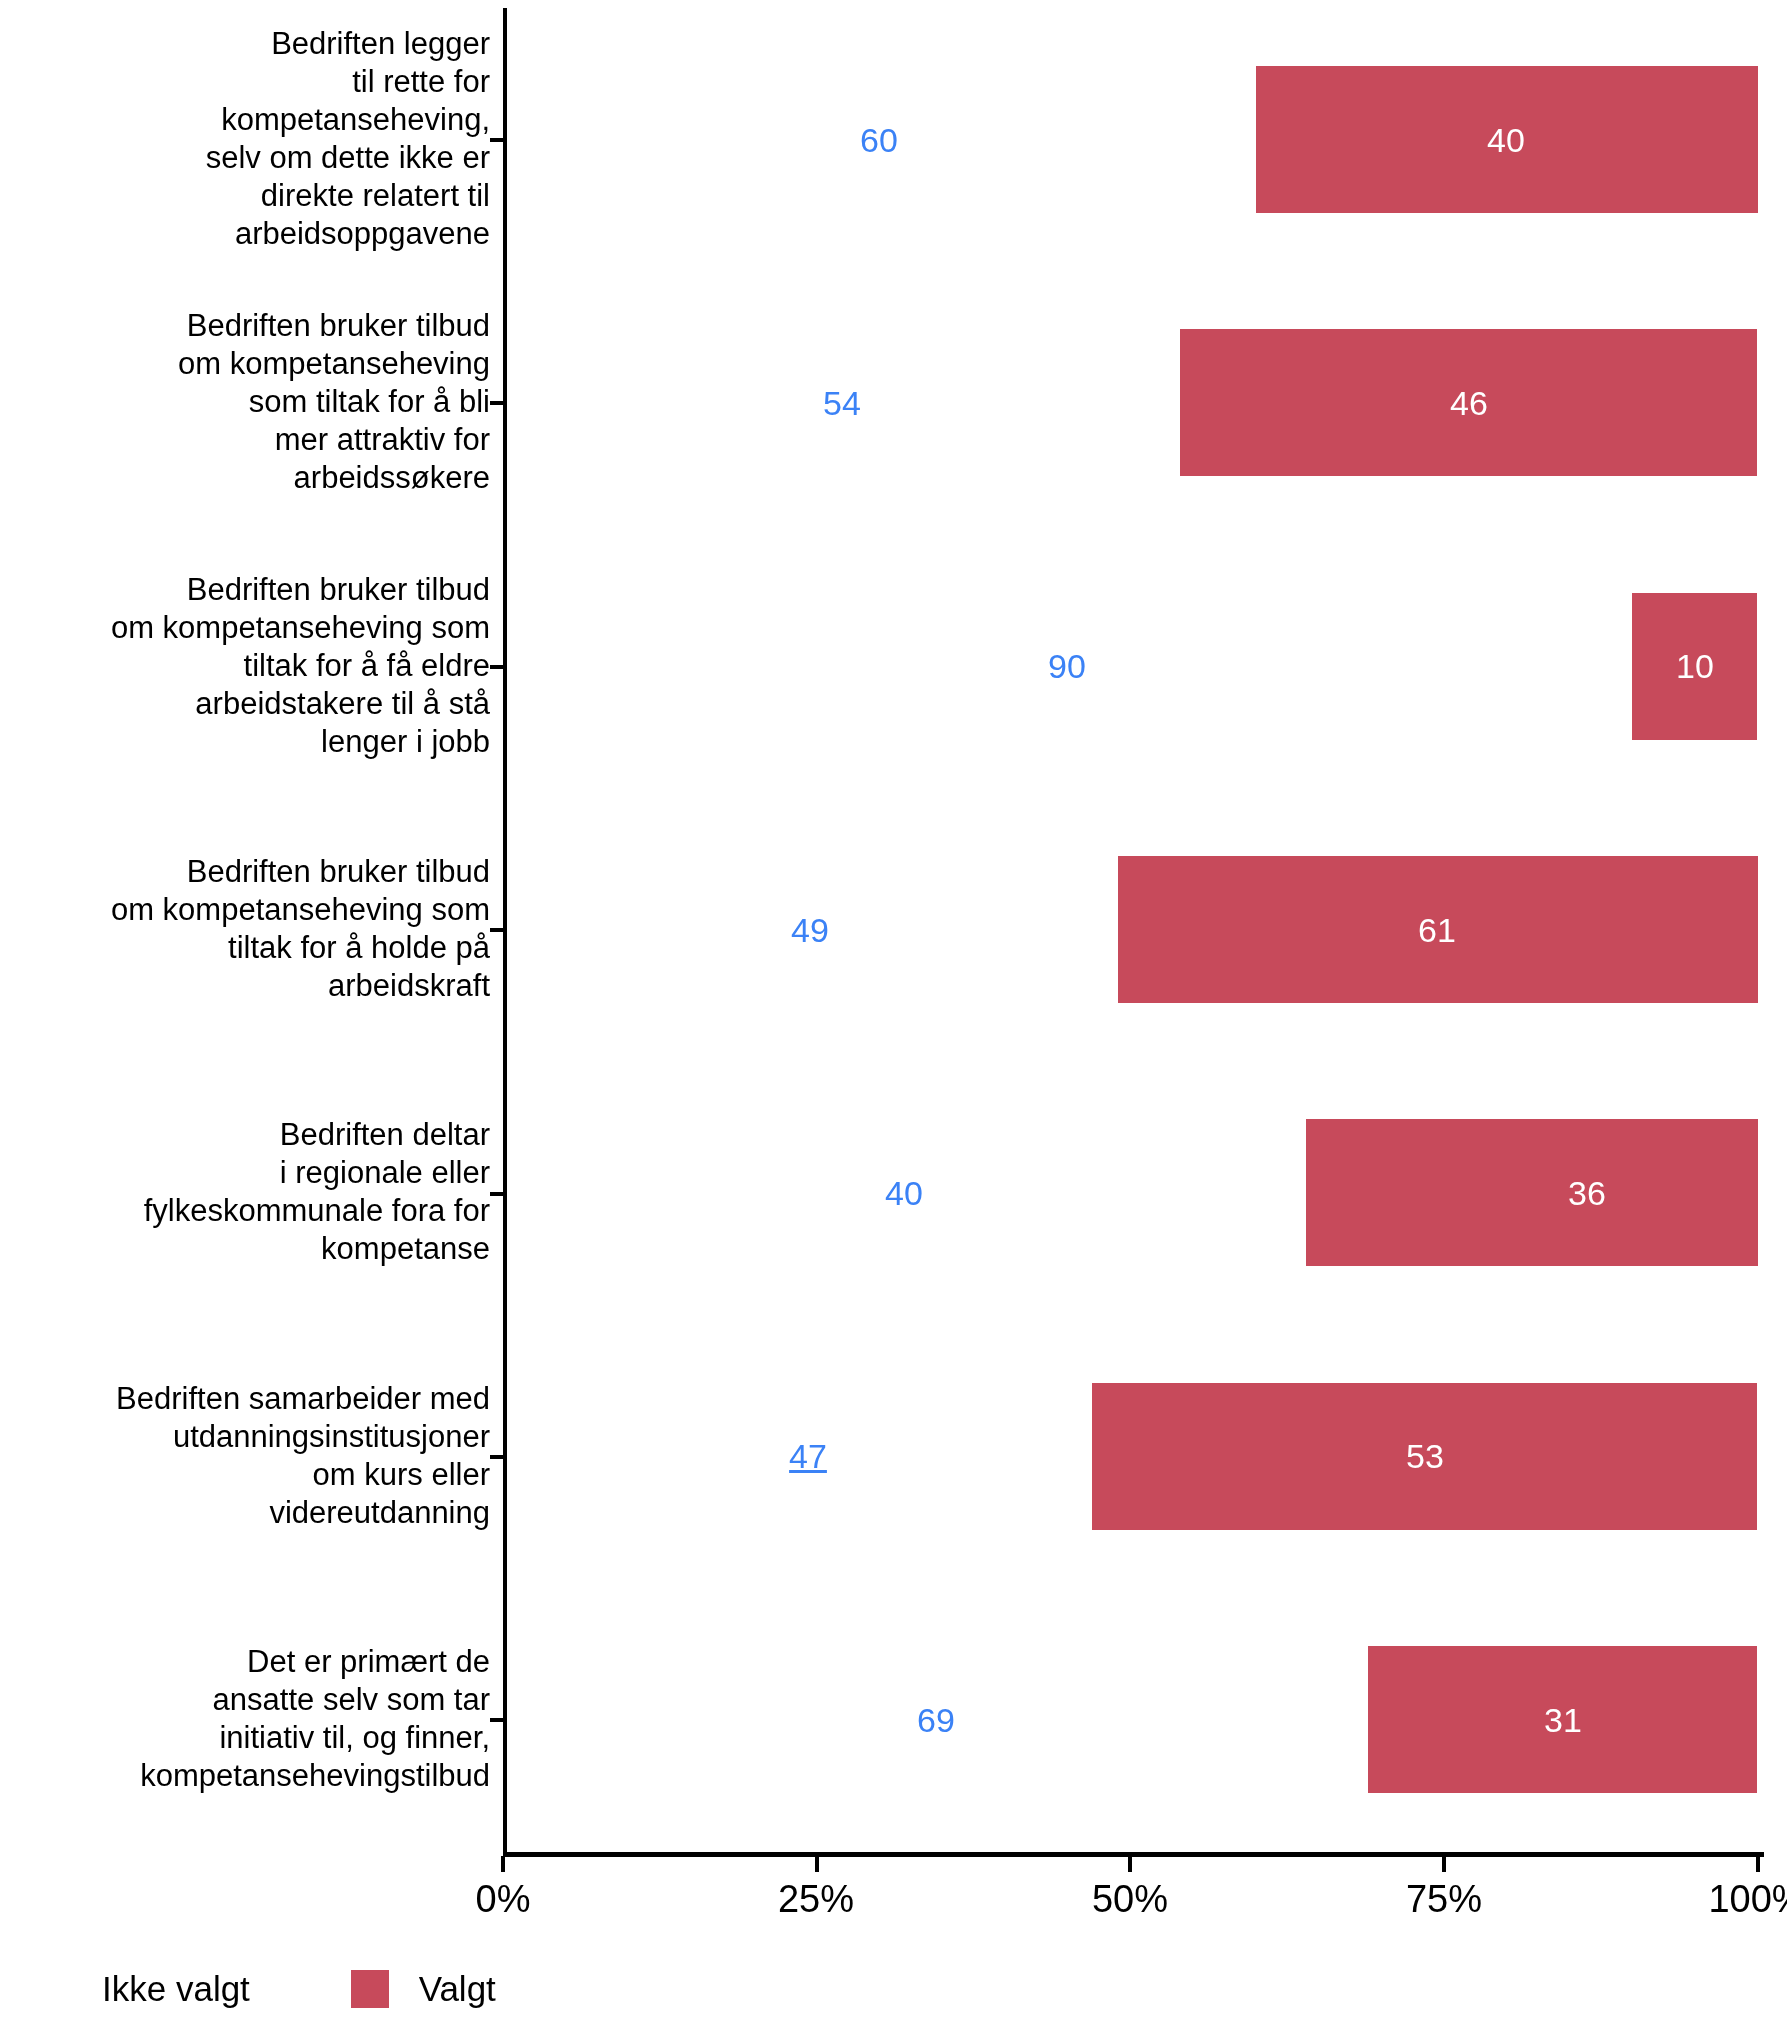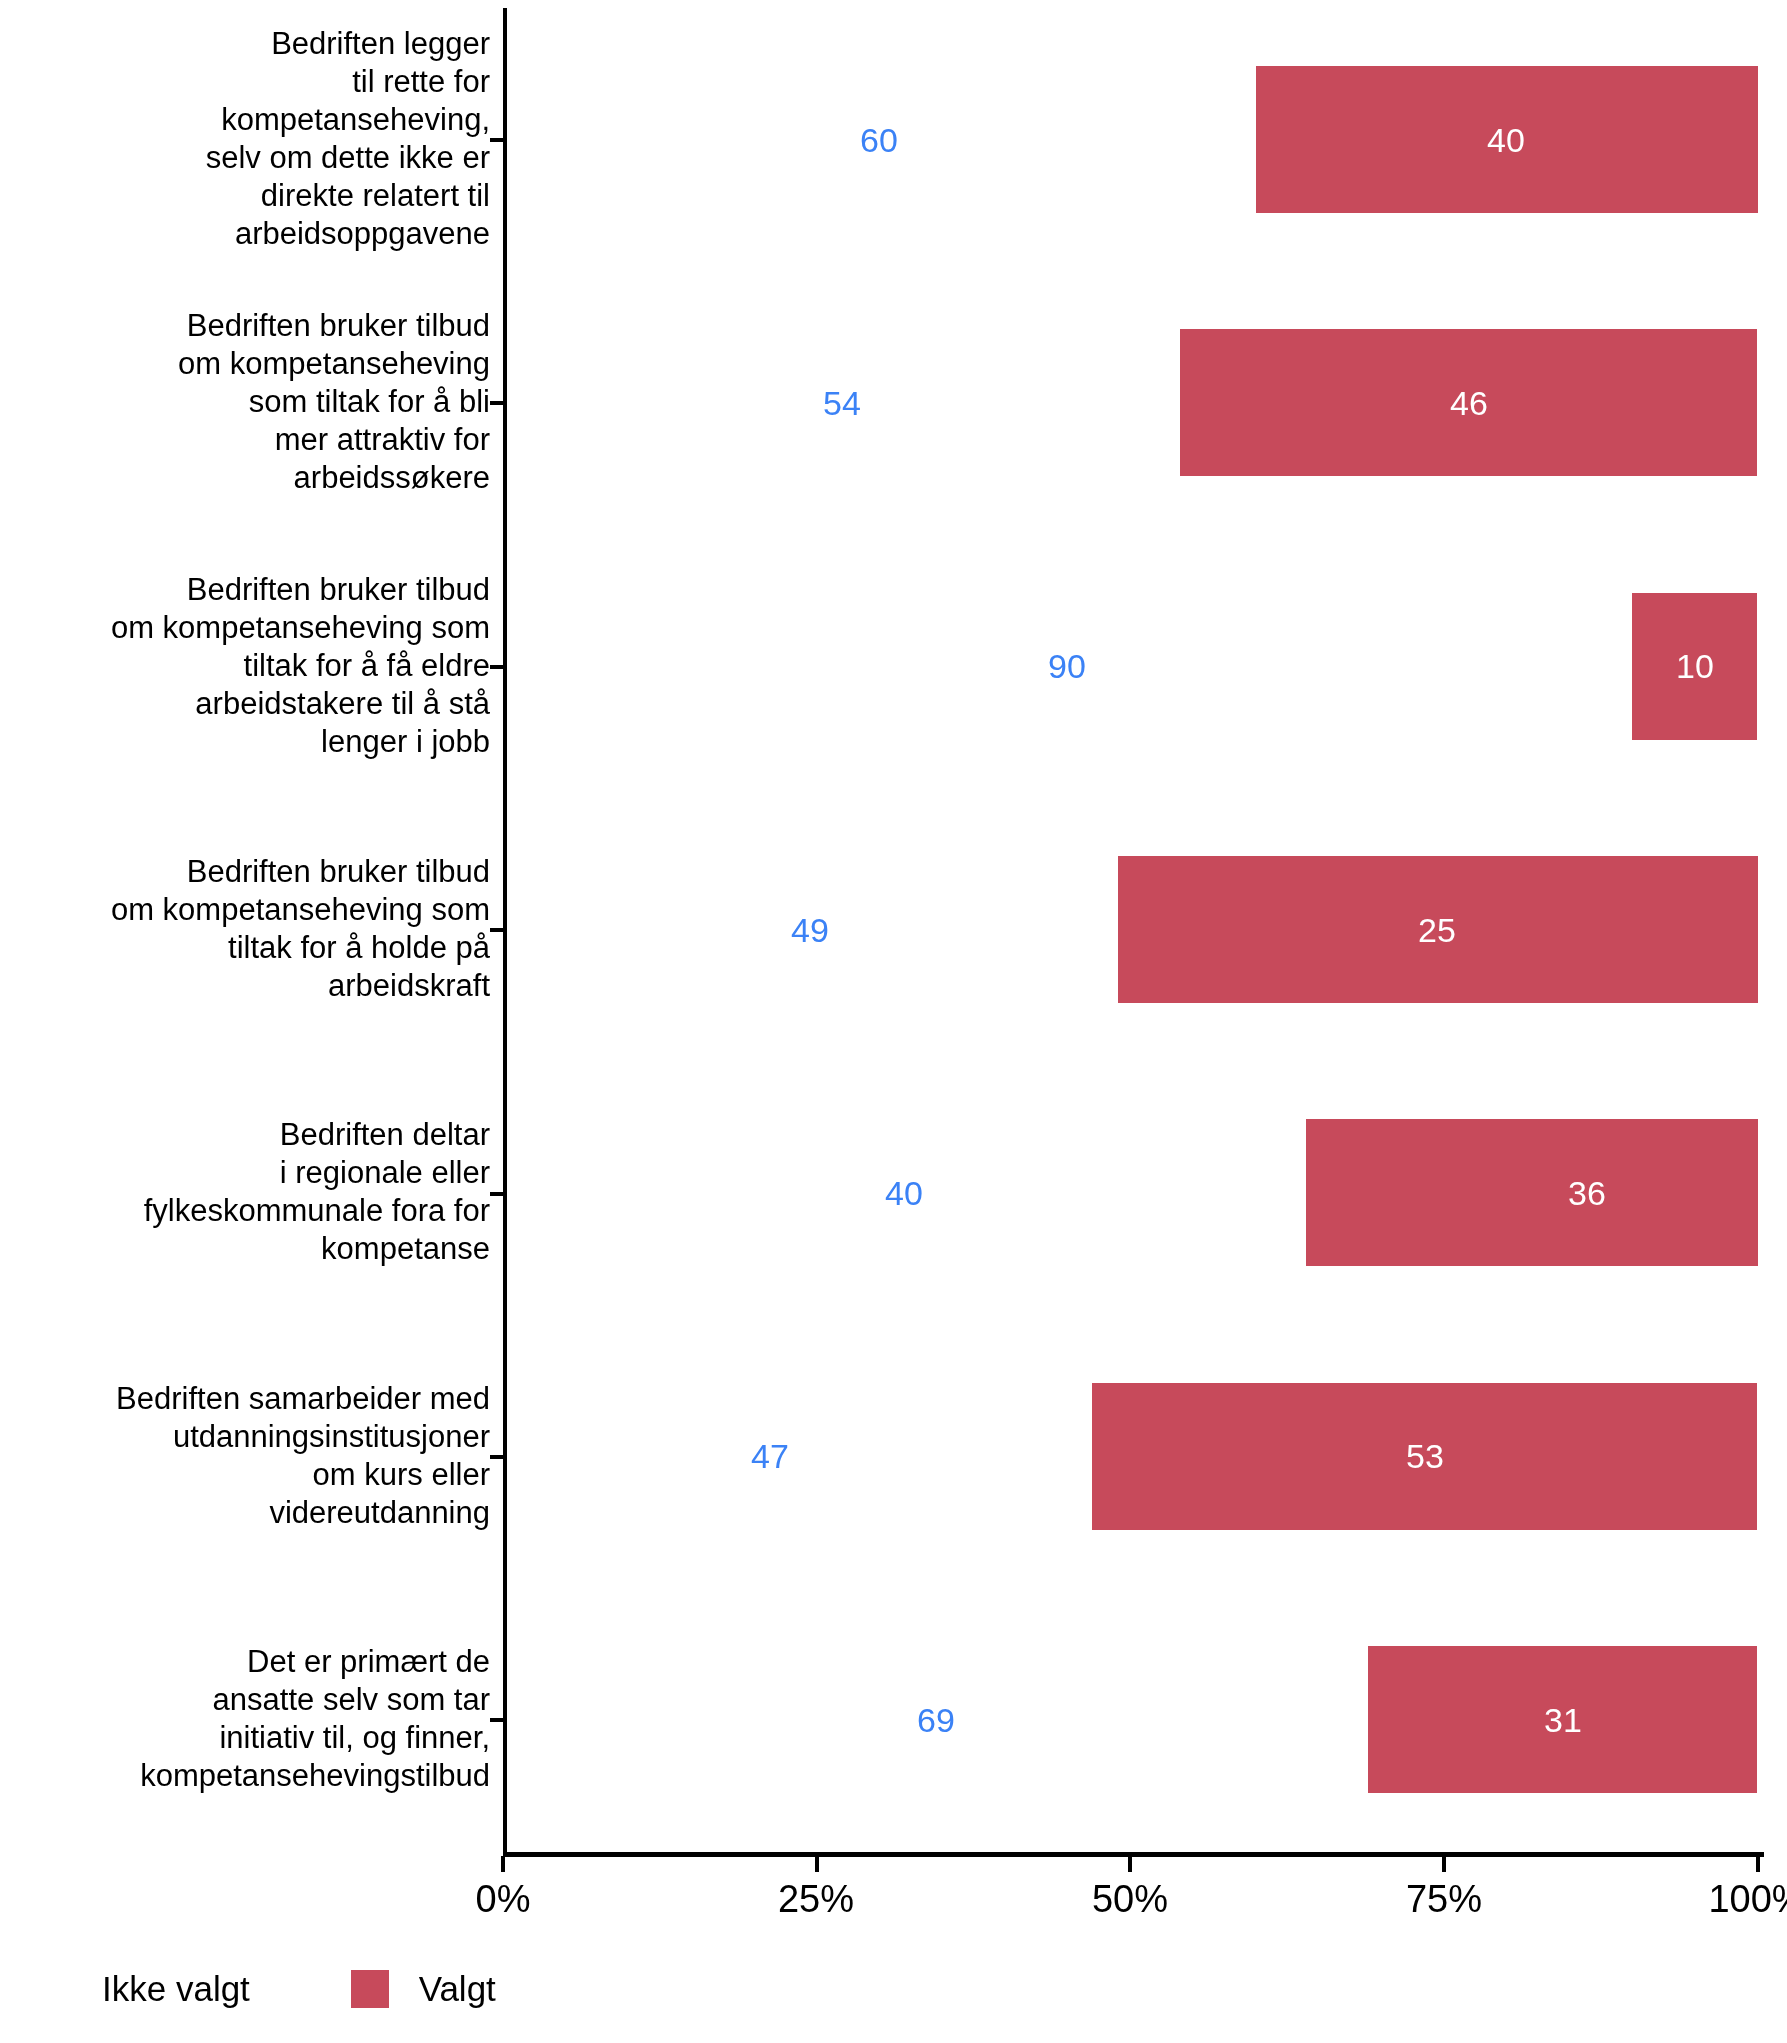--- a/index.html
+++ b/index.html
@@ -200,42 +200,42 @@
       </div>
       <div class="row" style="top: 0px;">
         <div class="cat-label" style="top: 853px;">Bedriften bruker tilbud
 om kompetanseheving som
 tiltak for å holde på
 arbeidskraft</div>
         <div class="y-tick" style="top: 928px;"></div>
         <div class="bar-left" style="left: 503px; top: 856px; width: 615px; height: 147px; background: rgb(255, 255, 255);"></div>
         <div class="bar-right" style="left: 1118px; top: 856px; width: 640px; height: 147px; background: rgb(199, 74, 91);"></div>
         <div class="val-left" style="left: 810px; top: 930px;">49</div>
-        <div class="val-right" style="left: 1437px; top: 930px;">25</div>
+        <div class="val-right" style="left: 1437px; top: 930px;">61</div>
       </div>
       <div class="row" style="top: 0px;">
         <div class="cat-label" style="top: 1116px;">Bedriften deltar
 i regionale eller
 fylkeskommunale fora for
 kompetanse</div>
         <div class="y-tick" style="top: 1192px;"></div>
         <div class="bar-left" style="left: 503px; top: 1119px; width: 803px; height: 147px; background: rgb(255, 255, 255);"></div>
         <div class="bar-right" style="left: 1306px; top: 1119px; width: 452px; height: 147px; background: rgb(199, 74, 91);"></div>
         <div class="val-left" style="left: 904px; top: 1193px;">40</div>
         <div class="val-right" style="left: 1587px; top: 1193px;">36</div>
       </div>
       <div class="row" style="top: 0px;">
         <div class="cat-label" style="top: 1380px;">Bedriften samarbeider med
 utdanningsinstitusjoner
 om kurs eller
 videreutdanning</div>
         <div class="y-tick" style="top: 1455px;"></div>
         <div class="bar-left" style="left: 503px; top: 1383px; width: 590px; height: 147px; background: rgb(255, 255, 255);"></div>
         <div class="bar-right" style="left: 1092px; top: 1383px; width: 665px; height: 147px; background: rgb(199, 74, 91);"></div>
-        <div class="val-left" style="left: 770px; top: 1456px;">47</div>
+        <div class="val-left" style="left: 808px; top: 1456px; text-decoration: underline;">47</div>
         <div class="val-right" style="left: 1425px; top: 1456px;">53</div>
       </div>
       <div class="row" style="top: 0px;">
         <div class="cat-label" style="top: 1643px;">Det er primært de
 ansatte selv som tar
 initiativ til, og finner,
 kompetansehevingstilbud</div>
         <div class="y-tick" style="top: 1718px;"></div>
         <div class="bar-left" style="left: 503px; top: 1646px; width: 866px; height: 147px; background: rgb(255, 255, 255);"></div>
         <div class="bar-right" style="left: 1368px; top: 1646px; width: 389px; height: 147px; background: rgb(199, 74, 91);"></div>

